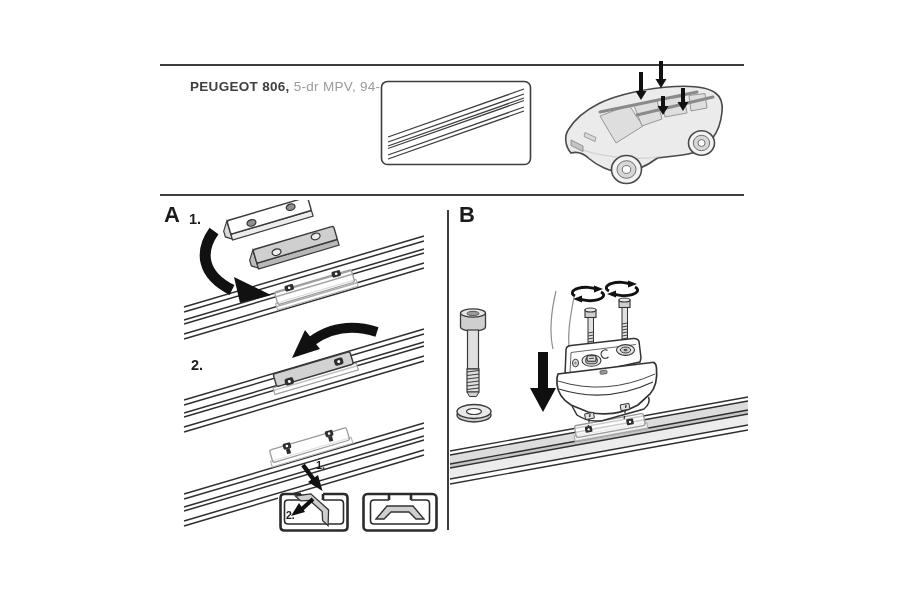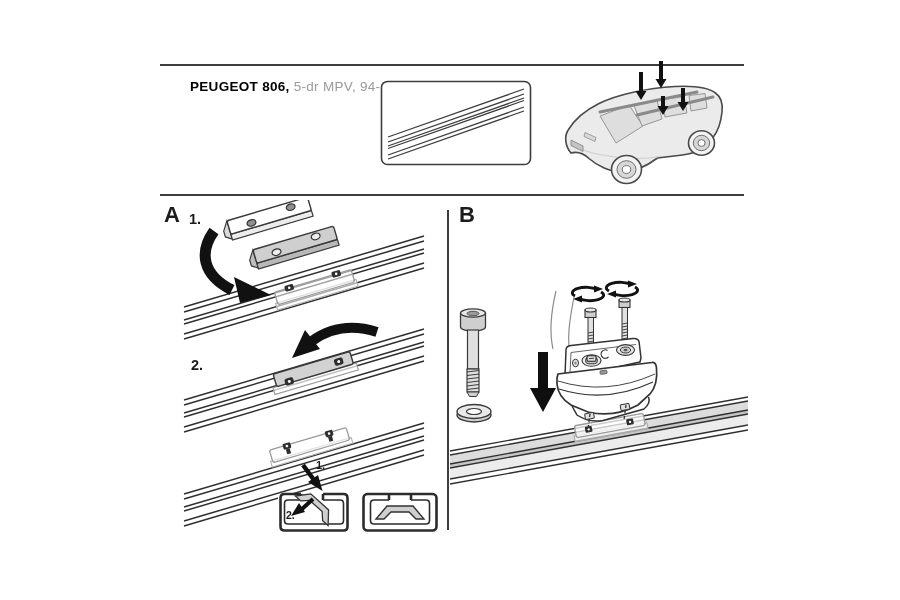--- a/index.html
+++ b/index.html
@@ -4,21 +4,21 @@
 <style>
   html,body{margin:0;padding:0;}
   body{
     width:900px;height:600px;position:relative;background:#ffffff;
     font-family:"Liberation Sans", sans-serif;overflow:hidden;
   }
   .abs{position:absolute;}
   .rule{position:absolute;background:#3d3d3d;height:2px;}
   .vrule{position:absolute;background:#3d3d3d;width:2px;}
   .hdr{position:absolute;left:190px;top:79px;font-size:13.5px;letter-spacing:.3px;white-space:nowrap;}
-  .hdr .model{font-weight:bold;color:#000000;}
+  .hdr .model{font-weight:bold;color:#404040;}
   .hdr .variant{font-weight:normal;color:#9b9b9b;}
   .seclabel{position:absolute;font-size:22px;font-weight:800;color:#1b1b1b;line-height:1;}
   .steplabel{position:absolute;font-size:14.5px;font-weight:bold;color:#1b1b1b;line-height:1;}
   .tinylabel{position:absolute;font-size:11px;font-weight:bold;color:#1b1b1b;line-height:1;}
   svg{display:block;}
 </style>
 </head>
 <body>
 
 <div class="rule" style="left:160px;top:64px;width:584px;"></div>

